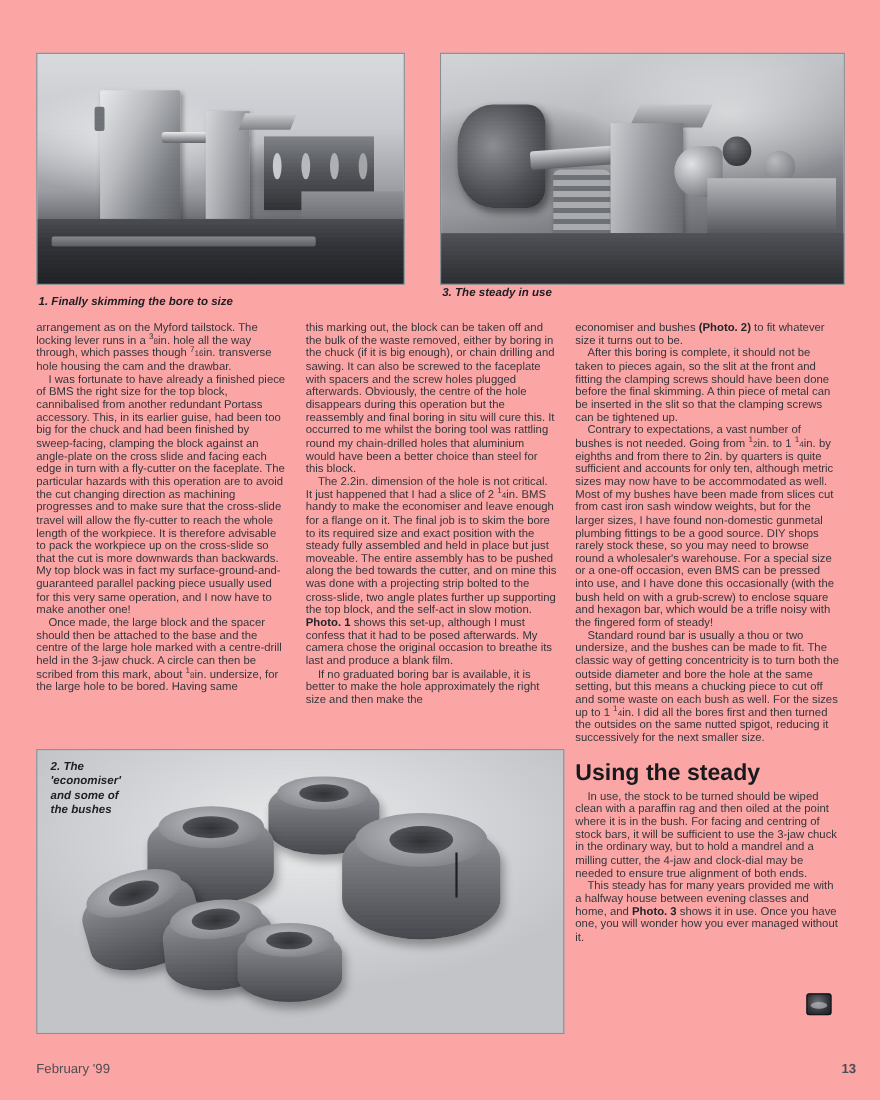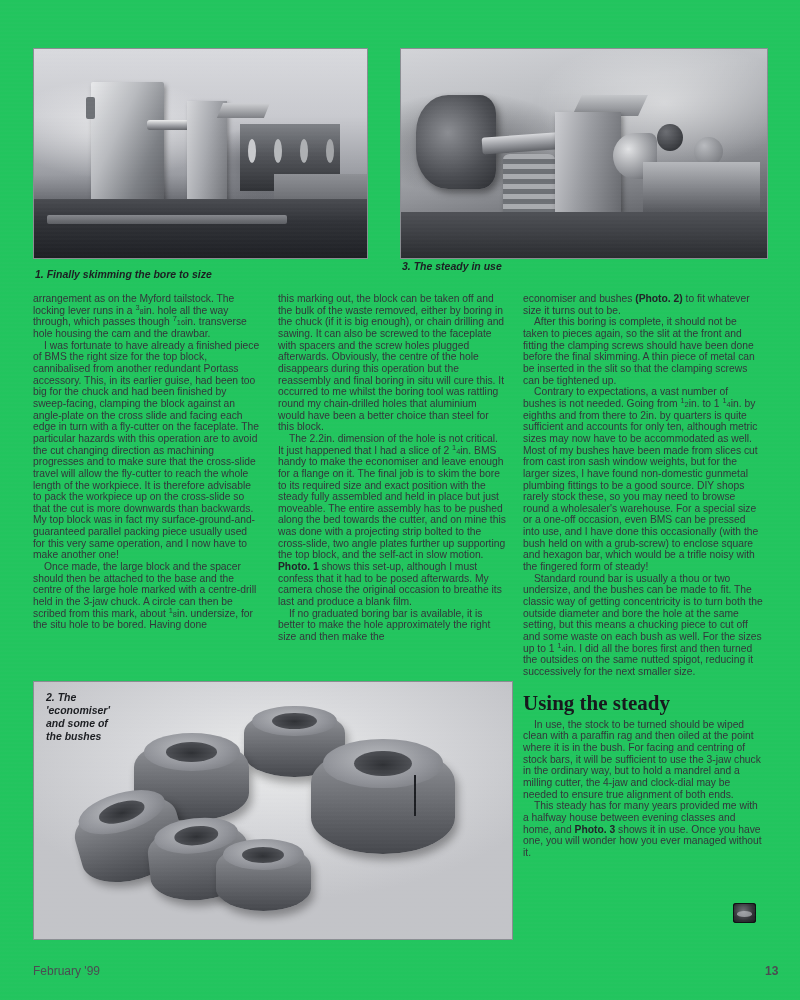--- a/index.html
+++ b/index.html
@@ -13,21 +13,21 @@
     position: relative;
     font-family: "Liberation Sans", sans-serif;
     color: #2b2b2b;
     overflow: hidden;
   }
 
   
   .page {
     position: absolute;
     inset: 0;
-    background: #22c55e;
+    background: #fca5a5;
   }
   .scan-noise {
     position: absolute;
     inset: 0;
     pointer-events: none;
     opacity: .35;
     background:
       repeating-linear-gradient(0deg, rgba(180,180,190,.05) 0 2px, rgba(255,255,255,0) 2px 4px);
   }
 
@@ -223,21 +223,21 @@
   }
   #col-1 { left: 33px; width: 228px; }
   #col-2 { left: 278px; width: 228px; }
   #col-3 { left: 523px; width: 240px; }
 
   .col p { margin: 0; }
   .col p.indent { text-indent: 11px; }
   .col b { font-weight: bold; color: #212328; text-align: right; }
 
   .subhead {
-    font-family: Liberation Serif, serif;
+    font-family: Liberation Sans, sans-serif;
     font-size: 21px;
     font-weight: bold;
     line-height: 24px;
     color: #16181c;
     margin: 13px 0 4px 0;
   }
 
   .frac { font-size: 7.4px; vertical-align: super; line-height: 0; }
   .frac-d { font-size: 7.4px; vertical-align: baseline; line-height: 0; }
 
@@ -298,21 +298,21 @@
   </div>
 
   <div class="caption" id="caption-1">1.  Finally skimming the bore to size</div>
   <div class="caption" id="caption-3">3.  The steady in use</div>
 
   <div class="col" id="col-1">
     <p><span>arrangement as on the Myford tailstock. The locking lever runs in a </span><span class="frac">3</span><span class="frac-d">8</span><span>in. hole all the way through, which passes though </span><span class="frac">7</span><span class="frac-d">16</span><span>in. transverse hole housing the cam and the drawbar.</span></p>
 
     <p class="indent">I was fortunate to have already a finished piece of BMS the right size for the top block, cannibalised from another redundant Portass accessory. This, in its earlier guise, had been too big for the chuck and had been finished by sweep-facing, clamping the block against an angle-plate on the cross slide and facing each edge in turn with a fly-cutter on the faceplate. The particular hazards with this operation are to avoid the cut changing direction as machining progresses and to make sure that the cross-slide travel will allow the fly-cutter to reach the whole length of the workpiece. It is therefore advisable to pack the workpiece up on the cross-slide so that the cut is more downwards than backwards. My top block was in fact my surface-ground-and-guaranteed parallel packing piece usually used for this very same operation, and I now have to make another one!</p>
 
-    <p class="indent"><span>Once made, the large block and the spacer should then be attached to the base and the centre of the large hole marked with a centre-drill held in the 3-jaw chuck. A circle can then be scribed from this mark, about </span><span class="frac">1</span><span class="frac-d">8</span><span>in. undersize, for the situ hole to be bored. Having done</span></p>
+    <p class="indent"><span>Once made, the large block and the spacer should then be attached to the base and the centre of the large hole marked with a centre-drill held in the 3-jaw chuck. A circle can then be scribed from this mark, about </span><span class="frac">1</span><span class="frac-d">8</span><span>in. undersize, for the large hole to be bored. Having same</span></p>
   </div>
 
   <div class="col" id="col-2">
     <p>this marking out, the block can be taken off and the bulk of the waste removed, either by boring in the chuck (if it is big enough), or chain drilling and sawing. It can also be screwed to the faceplate with spacers and the screw holes plugged afterwards. Obviously, the centre of the hole disappears during this operation but the reassembly and final boring in situ will cure this. It occurred to me whilst the boring tool was rattling round my chain-drilled holes that aluminium would have been a better choice than steel for this block.</p>
 
     <p class="indent"><span>The 2.2in. dimension of the hole is not critical. It just happened that I had a slice of 2 </span><span class="frac">1</span><span class="frac-d">4</span><span>in. BMS handy to make the economiser and leave enough for a flange on it. The final job is to skim the bore to its required size and exact position with the steady fully assembled and held in place but just moveable. The entire assembly has to be pushed along the bed towards the cutter, and on mine this was done with a projecting strip bolted to the cross-slide, two angle plates further up supporting the top block, and the self-act in slow motion. </span><b>Photo. 1</b><span> shows this set-up, although I must confess that it had to be posed afterwards. My camera chose the original occasion to breathe its last and produce a blank film.</span></p>
 
     <p class="indent">If no graduated boring bar is available, it is better to make the hole approximately the right size and then make the</p>
   </div>
 

